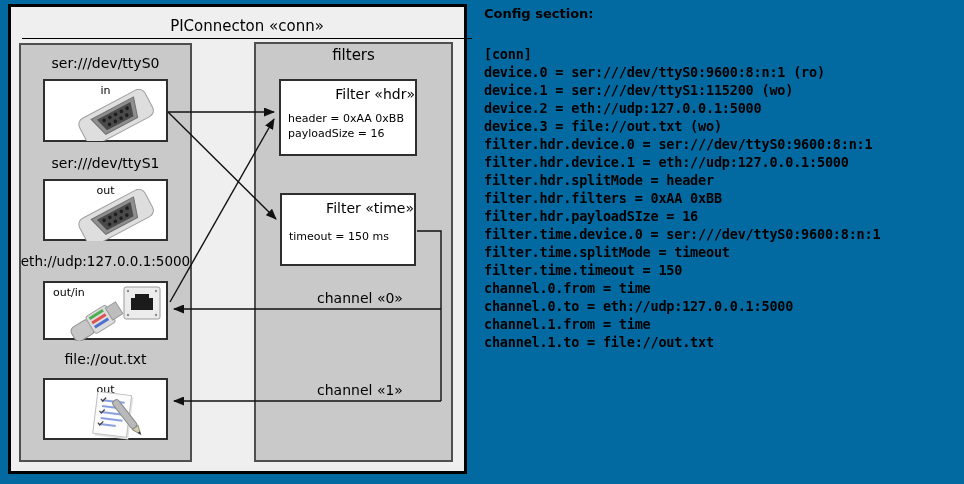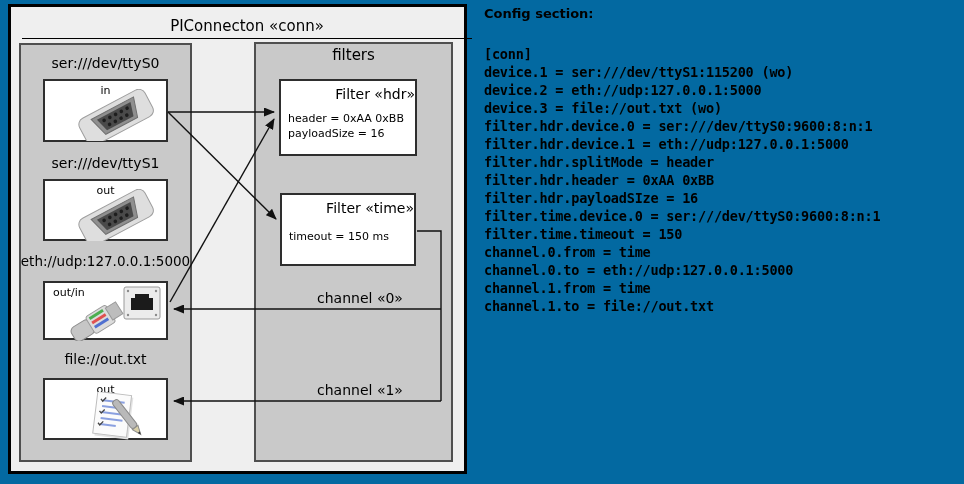--- a/index.html
+++ b/index.html
@@ -201,29 +201,31 @@
       <polyline points="417,231 441,231 441,401"></polyline>
       <line x1="441" y1="309" x2="174" y2="309" marker-end="url(#ah)"></line>
       <line x1="441" y1="401" x2="174" y2="401" marker-end="url(#ah)"></line>
     </g>
   </svg>
 
   <div class="config">
     <div class="config-title">Config section:</div>
     <div class="config-lines">
       <div class="cfg-line">[conn]</div>
+      <div class="cfg-line">device.0 = ser:///dev/ttyS0:9600:8:n:1 (ro)</div>
       <div class="cfg-line">device.1 = ser:///dev/ttyS1:115200 (wo)</div>
       <div class="cfg-line">device.2 = eth://udp:127.0.0.1:5000</div>
       <div class="cfg-line">device.3 = file://out.txt (wo)</div>
       <div class="cfg-line">filter.hdr.device.0 = ser:///dev/ttyS0:9600:8:n:1</div>
       <div class="cfg-line">filter.hdr.device.1 = eth://udp:127.0.0.1:5000</div>
       <div class="cfg-line">filter.hdr.splitMode = header</div>
-      <div class="cfg-line">filter.hdr.header = 0xAA 0xBB</div>
+      <div class="cfg-line">filter.hdr.filters = 0xAA 0xBB</div>
       <div class="cfg-line">filter.hdr.payloadSIze = 16</div>
       <div class="cfg-line">filter.time.device.0 = ser:///dev/ttyS0:9600:8:n:1</div>
+      <div class="cfg-line">filter.time.splitMode = timeout</div>
       <div class="cfg-line">filter.time.timeout = 150</div>
       <div class="cfg-line">channel.0.from = time</div>
       <div class="cfg-line">channel.0.to = eth://udp:127.0.0.1:5000</div>
       <div class="cfg-line">channel.1.from = time</div>
       <div class="cfg-line">channel.1.to = file://out.txt</div>
     </div>
   </div>
 
 </div>
 

